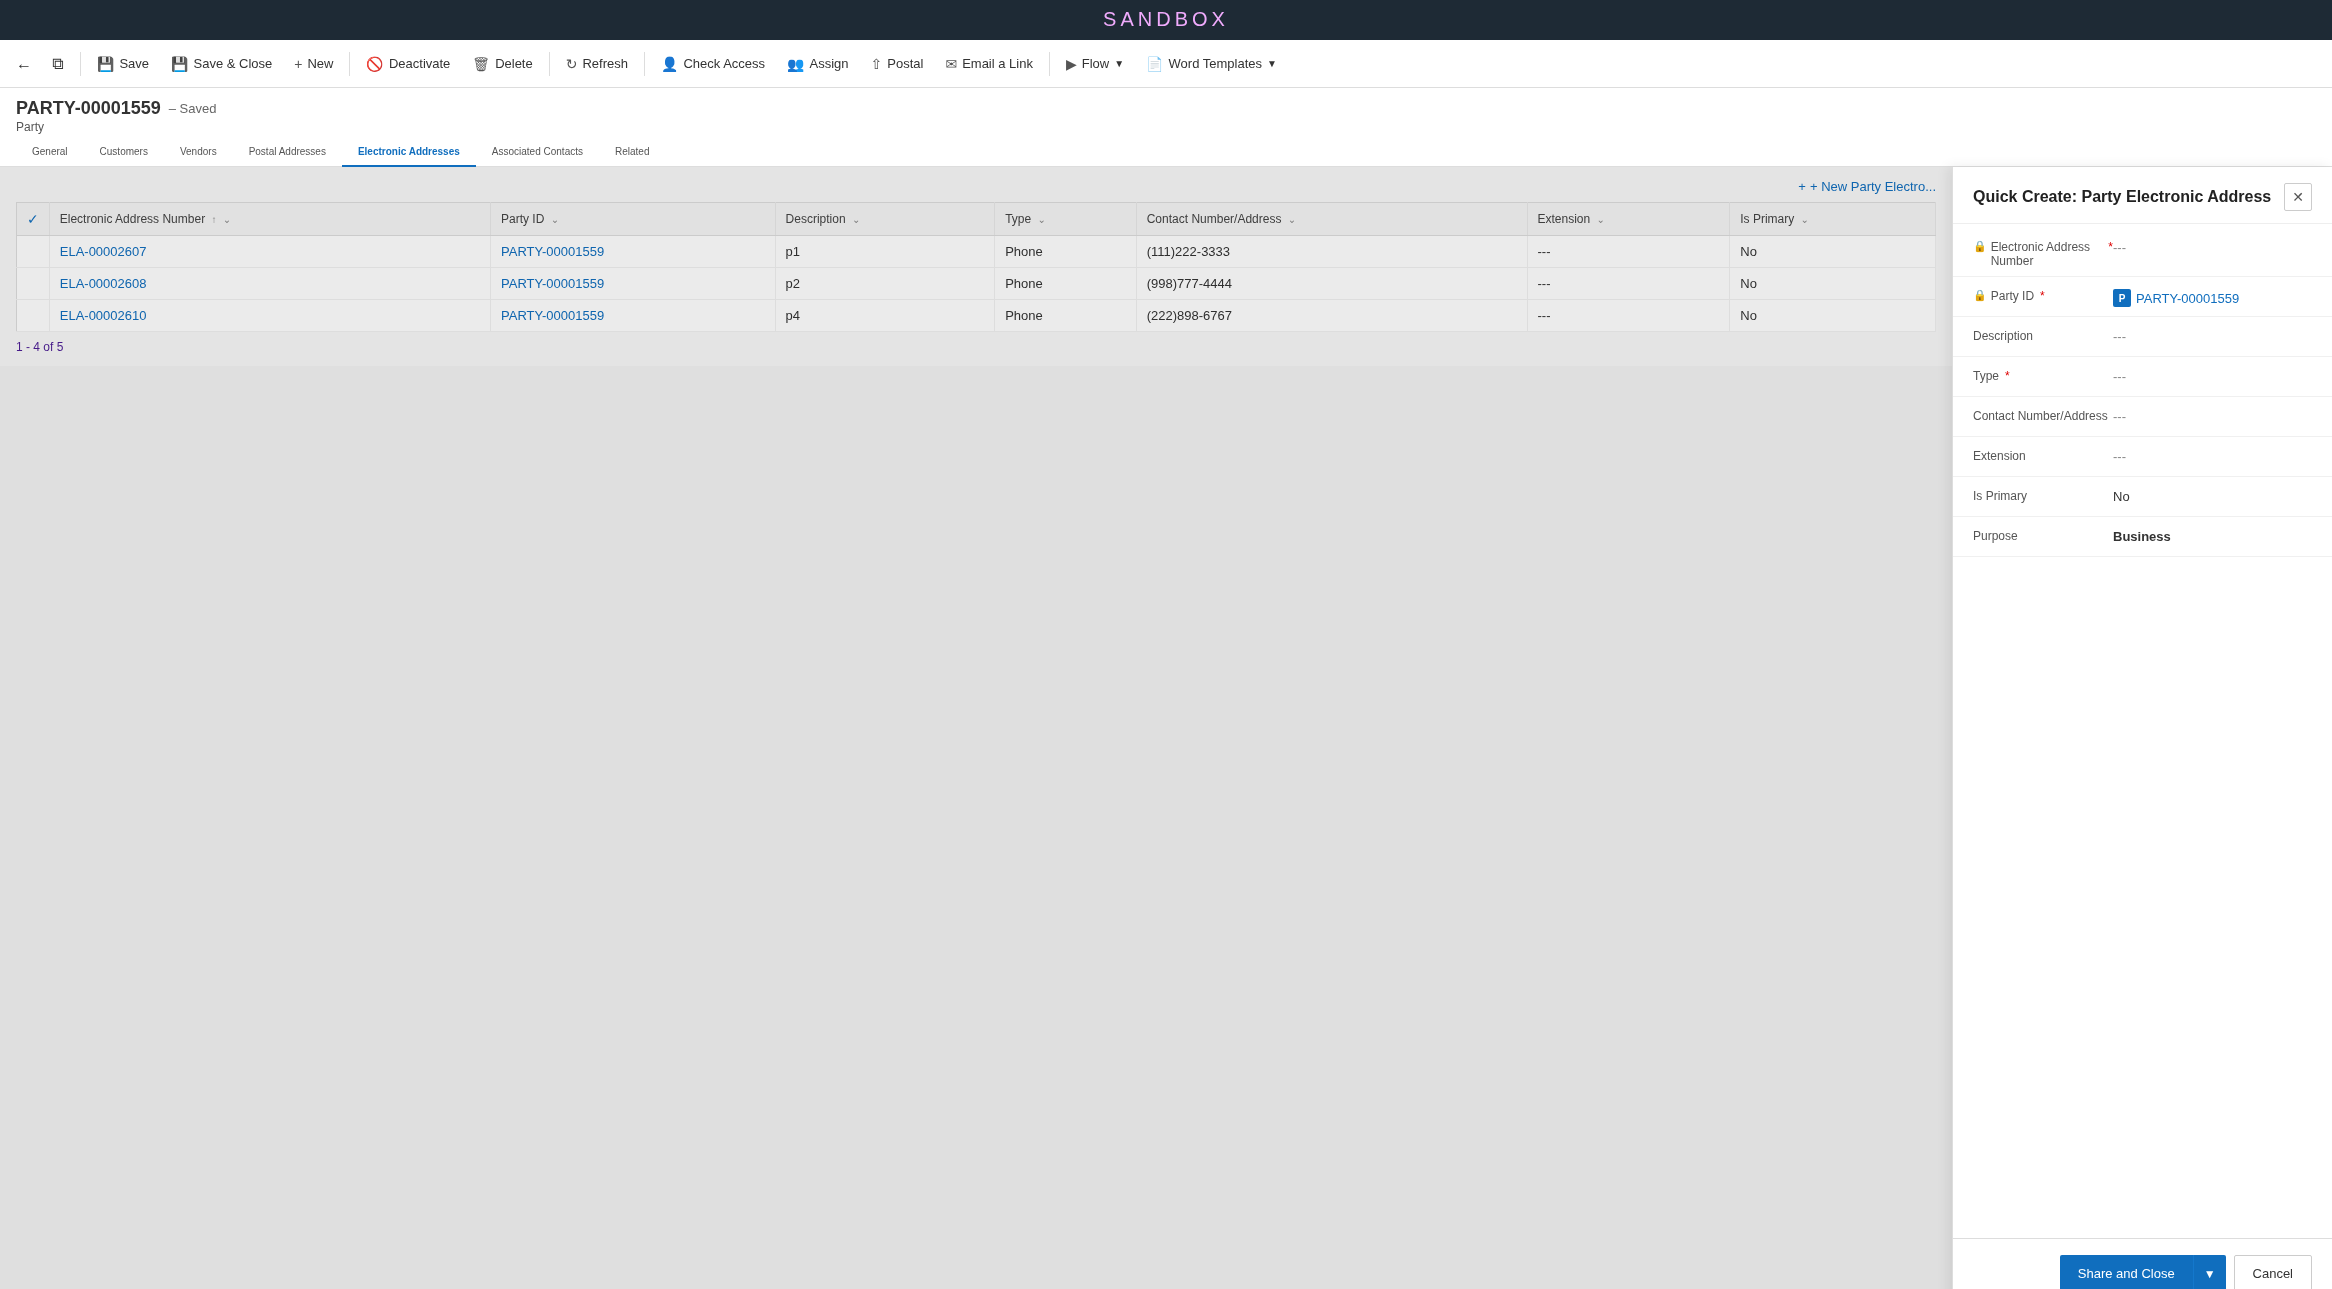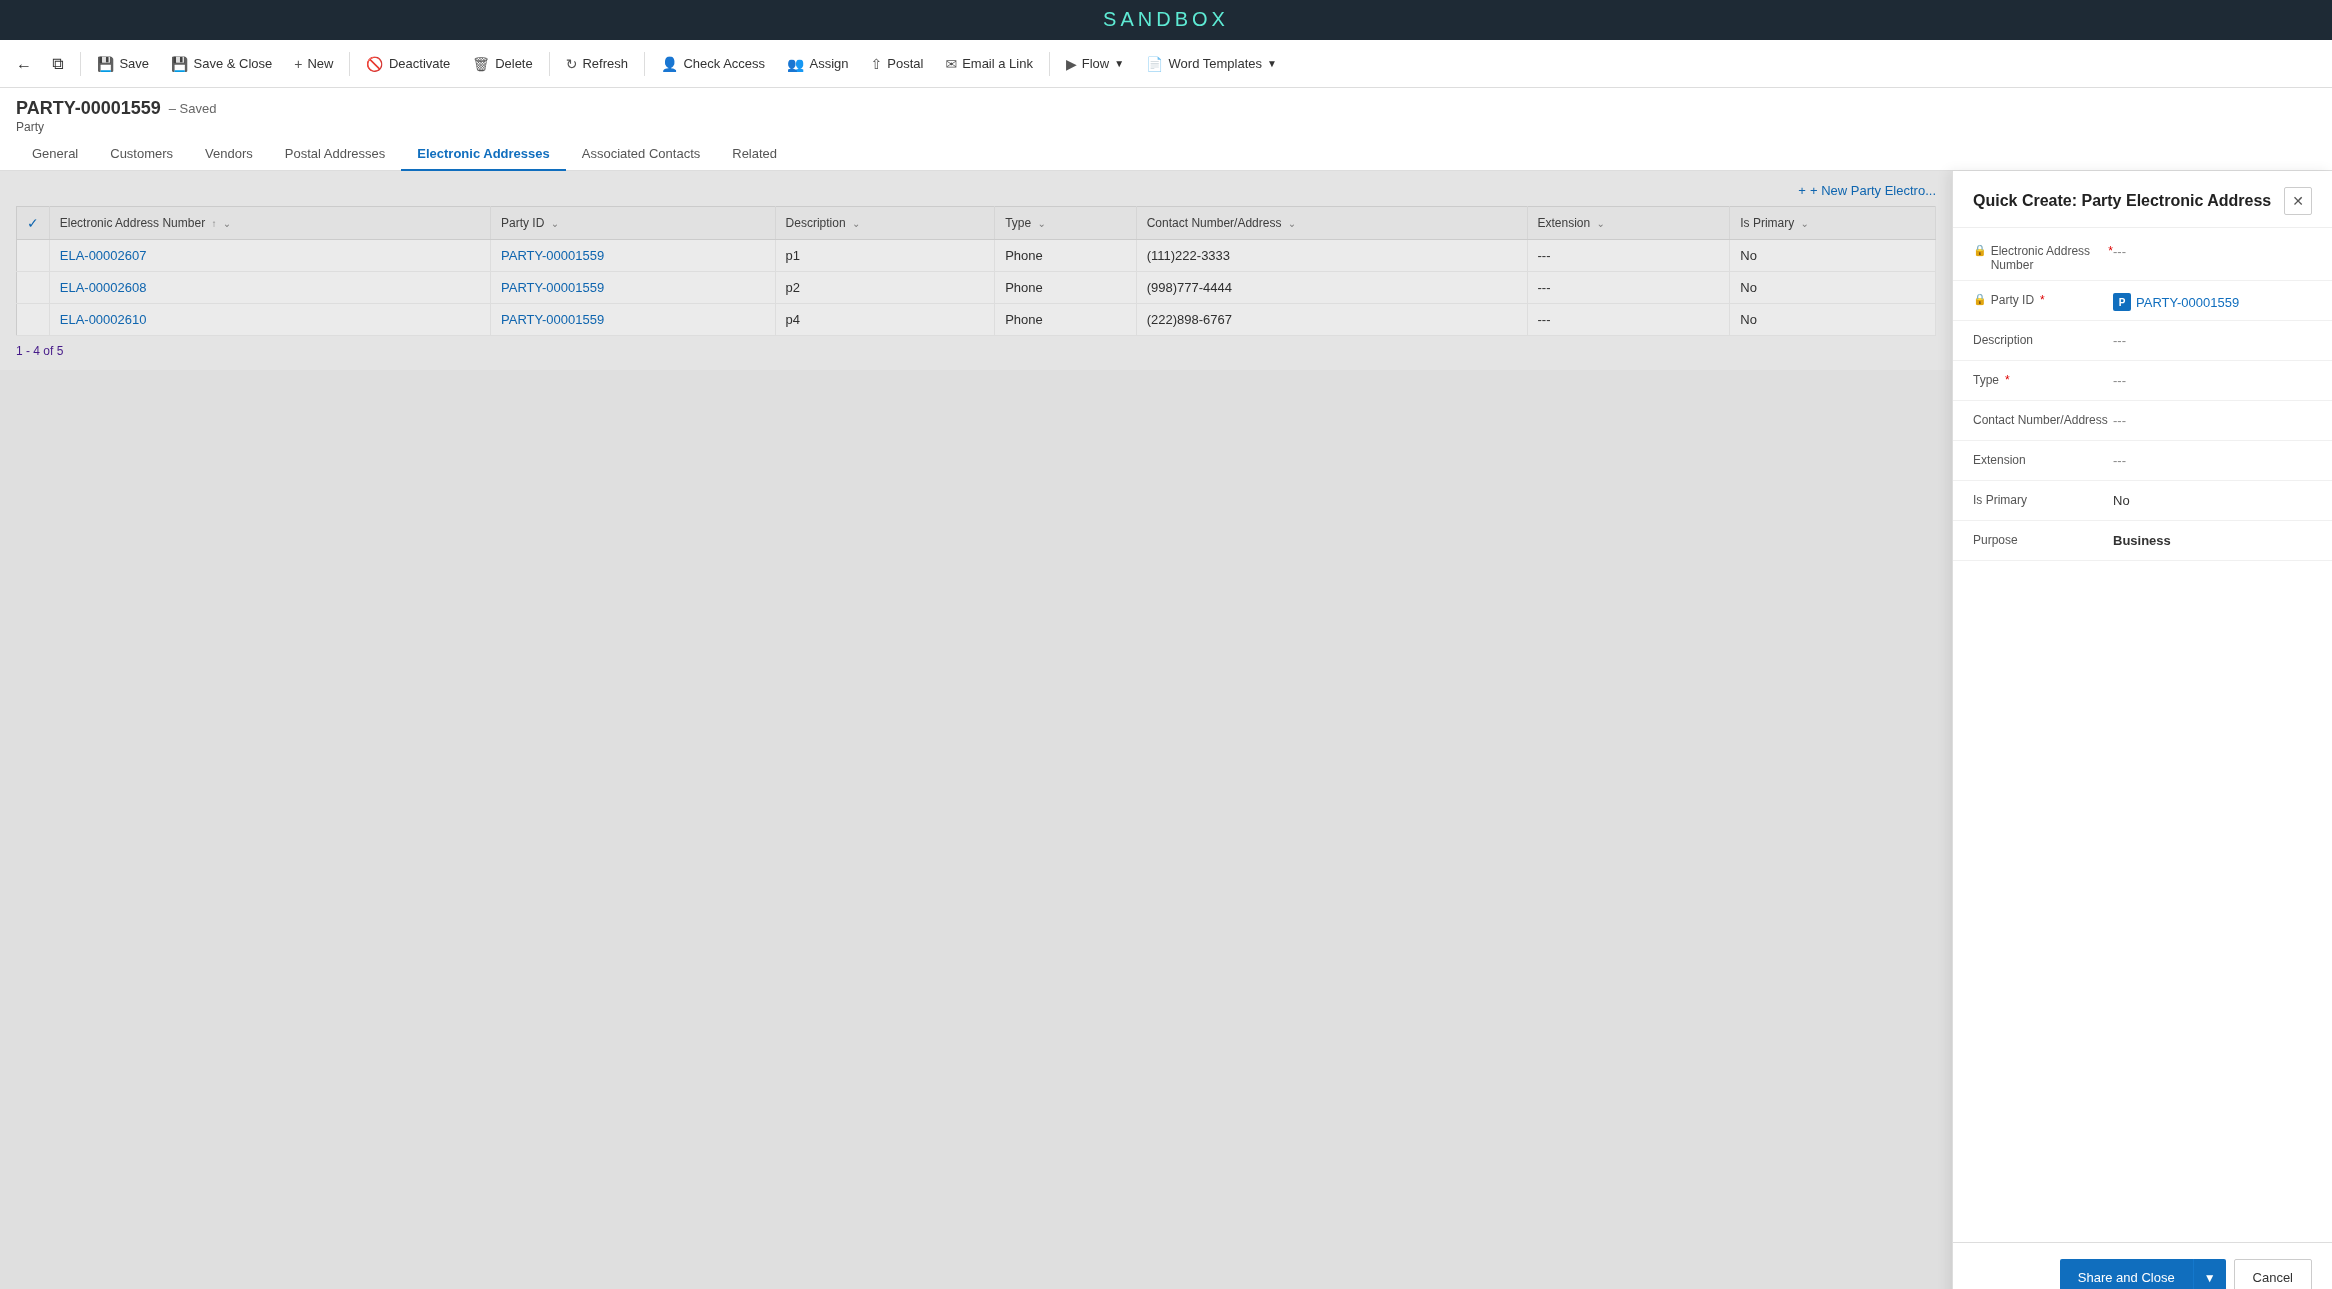--- a/index.html
+++ b/index.html
@@ -1,21 +1,21 @@
 <!DOCTYPE html>
 <html><head>
   <meta charset="utf-8">
   <style>
     * { box-sizing: border-box; margin: 0; padding: 0; }
     body { font-family: 'Segoe UI', sans-serif; font-size: 13px; background: #fff; overflow: hidden; }
 
     
     .sandbox-banner {
       background: #1e2a35;
-      color: #5eead4;
+      color: #f0abfc;
       text-align: center;
       font-size: 20px;
       font-weight: 300;
       letter-spacing: 4px;
       padding: 8px 0 6px;
       position: absolute;
       left: 0; right: 0; top: 0;
       pointer-events: none;
     }
 
@@ -89,21 +89,21 @@
     .tab-nav {
       display: flex;
       border-bottom: 1px solid #ddd;
       padding: 0 16px;
       background: #fff;
       gap: 0;
     }
     .tab-item {
       padding: 8px 16px;
       cursor: pointer;
-      font-size: 13px;
+      font-size: 10px;
       color: #555;
       border-bottom: 2px solid transparent;
       margin-bottom: -1px;
     }
     .tab-item.active {
       color: #106ebe;
       border-bottom: 2px solid #106ebe;
       font-weight: 600;
     }
 

